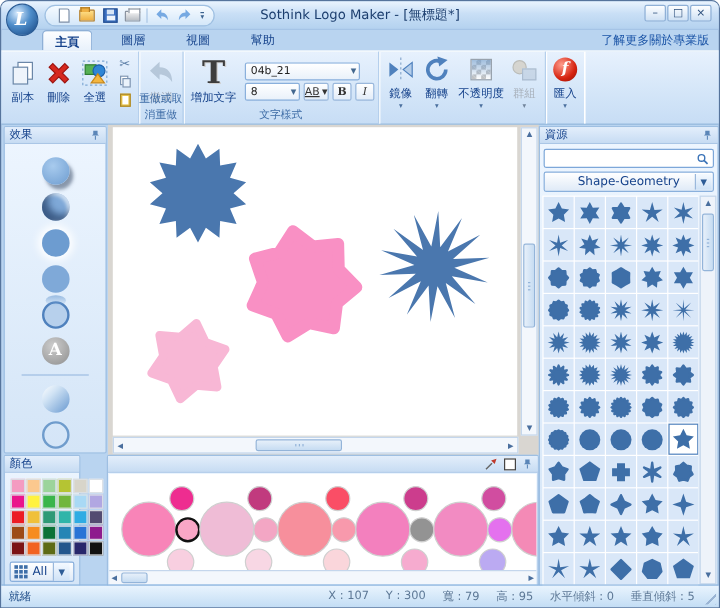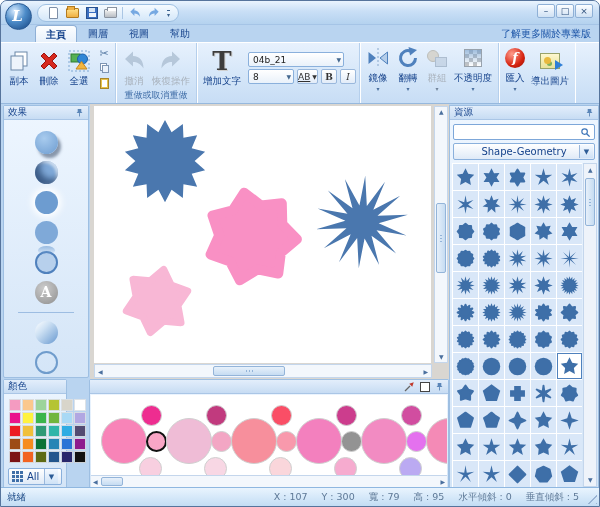--- a/index.html
+++ b/index.html
@@ -20,21 +20,21 @@
 .i-save::after{content:'';position:absolute;left:2px;bottom:1px;width:7px;height:4px;background:#eef4fb}
 .i-print{width:13px;height:9px;background:linear-gradient(#f2f2f2,#b9bec4);border:1px solid #8a93a0;position:relative;border-radius:1px}
 .i-print::before{content:'';position:absolute;left:2px;top:-3px;width:8px;height:3px;background:#fff;border:1px solid #8a93a0;border-bottom:none}
 .qsep{width:1px;height:12px;background:#aac6e4}
 .qat-more{font-size:6px;color:#3b628f;border-top:1px solid #3b628f;line-height:5px;padding-top:1px;margin-left:2px}
 .wtitle{position:absolute;left:0;right:0;top:4px;text-align:center;font-size:11px;color:#1c3e6e}
 .wincontrols{position:absolute;right:6px;top:3px;display:flex;gap:1px}
 .wbtn{width:18px;height:14px;display:flex;align-items:center;justify-content:center;font-size:9px;color:#2c4f7c;background:linear-gradient(#fdfeff,#cfe1f4);border:1px solid #8fb0d6;border-radius:2px}
 
 .tabrow{position:absolute;left:0;top:24px;right:0;height:17px}
-.tabs{position:absolute;left:34px;top:0;display:flex;gap:1px;height:17px}
+.tabs{position:absolute;left:34px;top:0;display:flex;gap:14px;height:17px}
 .tab{padding:2px 10px 0;font-size:10px;color:#15428b;border-radius:4px 4px 0 0}
 .tab.active{background:linear-gradient(#fdfeff,#e8f1fb);border:1px solid #8fb0d6;border-bottom:none;font-weight:bold}
 .prolink{position:absolute;right:8px;top:2px;font-size:10px;color:#1c55a7;cursor:pointer}
 
 .ribbon{position:absolute;left:0;top:41px;right:0;height:62px;background:linear-gradient(#e7f1fd,#d3e5f8 60%,#c7ddf5);border-top:1px solid #fff;border-bottom:1px solid #96b8dd;display:flex}
 .rgroup{position:relative;height:100%;padding:3px 3px 13px;display:flex;align-items:center;border-right:1px solid #b5cfec;box-shadow:1px 0 0 #ffffff}
 .rglabel{position:absolute;left:0;right:0;bottom:1px;text-align:center;font-size:9px;color:#3e6ca6}
 .rbtn{display:flex;flex-direction:column;align-items:center;justify-content:flex-start;gap:2px;padding:1px 3px;font-size:9.5px;color:#15428b;border-radius:3px}
 .rbtn .ic{height:24px;display:flex;align-items:center;justify-content:center}
 .rbtn svg{width:24px;height:24px}
@@ -157,20 +157,21 @@
             <path d="M4 10 L11 3 L11 7.5 C17 7.5 20.5 12 20.5 18.5 C18 14 14.5 12.8 11 12.8 L11 17 Z" fill="#76a9e2"></path>
           </svg>
         </span>
       <span class="qbtn">
           <svg viewBox="0 0 24 24" width="14" height="14" style="transform:scaleX(-1)">
             <path d="M4 10 L11 3 L11 7.5 C17 7.5 20.5 12 20.5 18.5 C18 14 14.5 12.8 11 12.8 L11 17 Z" fill="#76a9e2"></path>
           </svg>
         </span>
       <span class="qat-more">▾</span>
     </div>
+    <div class="wtitle">Sothink Logo Maker - [無標題*]</div>
     <div class="wincontrols">
       <span class="wbtn">–</span>
       <span class="wbtn">□</span>
       <span class="wbtn">×</span>
     </div>
   </div>
 
   <div class="tabrow">
     <div class="tabs" id="tabs">
         <div class="tab active">主頁</div>
@@ -228,28 +229,20 @@
     </div>
 
     <div class="rgroup">
       <div class="rbtn disabled">
         <span class="ic">
             <svg viewBox="0 0 24 24">
               <path d="M3 10 L11 2.5 L11 7 C18 7 21.5 12 21.5 19.5 C18.5 14.5 14.8 13 11 13 L11 17.5 Z" fill="#9cc1e8"></path>
             </svg>
           </span>
         <span>撤消</span>
-      </div>
-      <div class="rbtn disabled">
-        <span class="ic">
-            <svg viewBox="0 0 24 24" style="transform:scaleX(-1)">
-              <path d="M3 10 L11 2.5 L11 7 C18 7 21.5 12 21.5 19.5 C18.5 14.5 14.8 13 11 13 L11 17.5 Z" fill="#9cc1e8"></path>
-            </svg>
-          </span>
-        <span>恢復操作</span>
       </div>
       <div class="rglabel">重做或取消重做</div>
     </div>
 
     <div class="rgroup">
       <div class="rbtn">
         <span class="ic bigT">T</span>
         <span>增加文字</span>
       </div>
       <div class="txtcol">
@@ -263,20 +256,21 @@
             <span class="caret">▼</span>
           </div>
           <span class="tinybtn">
               <u>AB</u>
               <span class="caret" style="font-size:6px;margin-left:2px">▼</span>
             </span>
           <span class="tinybtn" style="font-family:'DejaVu Serif',serif;font-weight:bold">B</span>
           <span class="tinybtn" style="font-family:'DejaVu Serif',serif;font-style:italic">I</span>
         </div>
       </div>
+      <div class="rglabel">文字樣式</div>
     </div>
 
     <div class="rgroup">
       <div class="rbtn">
         <span class="ic">
             <svg viewBox="0 0 24 24">
               <line x1="12" y1="2" x2="12" y2="22" stroke="#88a8cc" stroke-dasharray="2 2"></line>
               <polygon points="2.5,6 10,12 2.5,18" fill="#4f81bd"></polygon>
               <polygon points="21.5,6 14,12 21.5,18" fill="#b4cde9" stroke="#4f81bd"></polygon>
             </svg>
@@ -287,52 +281,46 @@
       <div class="rbtn">
         <span class="ic">
             <svg viewBox="0 0 24 24">
               <path d="M19.5 12 a7.5 7.5 0 1 1 -5 -7" fill="none" stroke="#4f81bd" stroke-width="3"></path>
               <polygon points="12.5,1 21,4 14,9.5" fill="#4f81bd"></polygon>
             </svg>
           </span>
         <span>翻轉</span>
         <span class="mini-caret">▾</span>
       </div>
+      <div class="rbtn">
+        <span class="ic">
+            <span class="checker"></span>
+          </span>
+        <span>不透明度</span>
+        <span class="mini-caret">▾</span>
+      </div>
       <div class="rbtn disabled">
         <span class="ic">
             <span class="i-group">
               <i></i>
               <b></b>
             </span>
           </span>
         <span>群組</span>
         <span class="mini-caret">▾</span>
       </div>
-      <div class="rbtn">
-        <span class="ic">
-            <span class="checker"></span>
-          </span>
-        <span>不透明度</span>
-        <span class="mini-caret">▾</span>
-      </div>
     </div>
 
     <div class="rgroup" style="border-right:none">
       <div class="rbtn">
         <span class="ic">
             <span class="i-flash">f</span>
           </span>
         <span>匯入</span>
         <span class="mini-caret">▾</span>
-      </div>
-      <div class="rbtn">
-        <span class="ic">
-            <span class="i-expimg"></span>
-          </span>
-        <span>導出圖片</span>
       </div>
     </div>
   </div>
 
   <div class="panel effects">
     <div class="phead">
       <span>效果</span>
       <svg class="pin" viewBox="0 0 10 10">
           <path d="M3 1 h4 v3.2 l1.3 1.3 h-6.6 L3 4.2 Z" fill="#5b86b8"></path>
           <line x1="5" y1="5.6" x2="5" y2="9.4" stroke="#5b86b8"></line>

